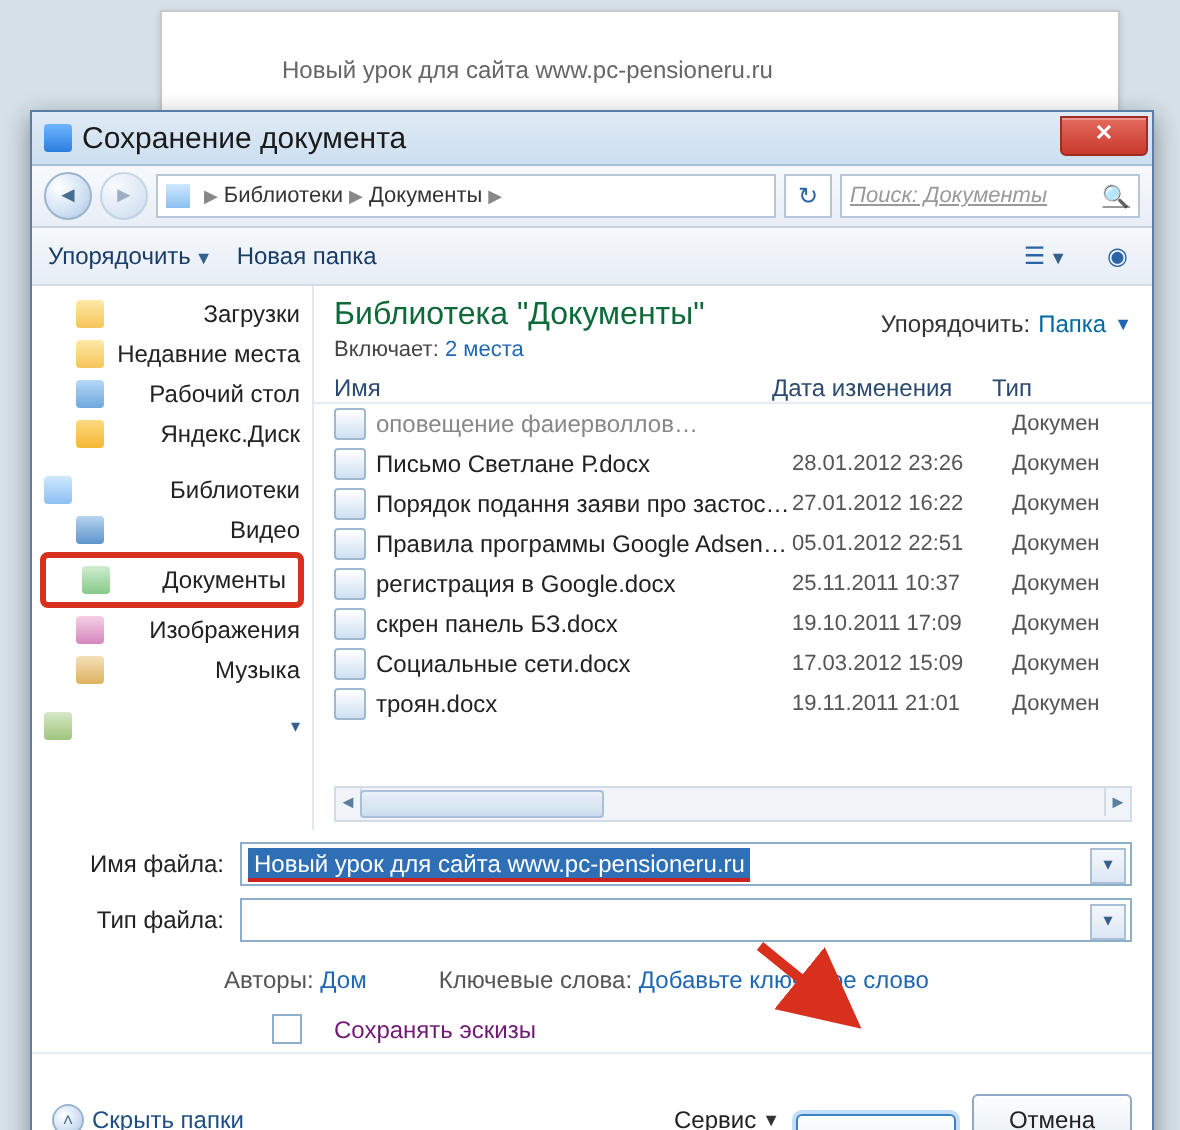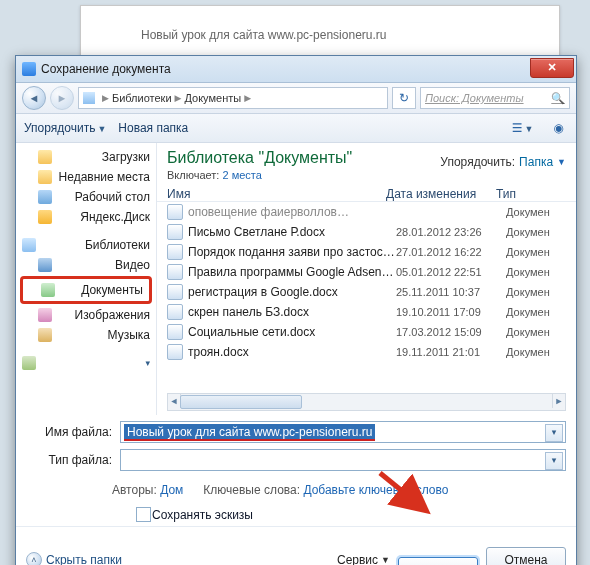--- a/index.html
+++ b/index.html
@@ -39,21 +39,21 @@
     border-bottom: 1px solid #a9bfd6;
     display: flex; align-items: center;
     padding: 0 2px 0 6px;
     position: relative;
   }
   .titlebar .appicon {
     width: 14px; height: 14px; margin-right: 5px;
     background: linear-gradient(#6fb6ff,#2b7de0);
     border-radius: 2px;
   }
-  .titlebar .title { color: #1a1a1a; font-size: 12px; }
+  .titlebar .title { color: #1a1a1a; font-size: 15px; }
   .closebtn {
     position: absolute; right: 2px; top: 2px;
     width: 42px; height: 18px;
     background: linear-gradient(#e46a5f,#c83a2c);
     border: 1px solid #a12d22;
     border-radius: 0 0 3px 3px;
     color: #fff; text-align: center; line-height: 16px;
     font-weight: bold; font-size: 11px;
     box-shadow: inset 0 1px 0 rgba(255,255,255,0.3);
   }
@@ -220,27 +220,27 @@
   }
   .sel-text::after{
     content:""; position:absolute; left:0; right:0; bottom:-1px;
     height:2px; background:#c22;
   }
   .field .dd { position:absolute; right:2px; top:2px; width:16px; height:16px;
     background:linear-gradient(#f4f8fc,#dce8f4); border:1px solid #a9c0d8;
     text-align:center; line-height:14px; font-size:9px; color:#34608c;}
   .meta {
     display:flex; padding: 4px 10px 6px 96px;
-    font-size:12px; gap: 20px;
+    font-size:12px; gap: 36px;
   }
   .meta .k { color:#555;}
   .meta .v { color:#1f67b5;}
   .chkrow {
     padding: 4px 10px 4px 120px;
-    display:flex; align-items:center; gap:1px; color:#0f172a;text-align:right;
+    display:flex; align-items:center; gap:16px; color:#701a75;text-align:right;
   }
   .chkrow .chk {
     width:13px; height:13px; border:1px solid #8faecb; background:#fff;
   }
   .footer {
     display:flex; align-items:center;
     padding: 10px;
     gap:8px;
     border-top: 1px solid #e6ecf3;
   }

